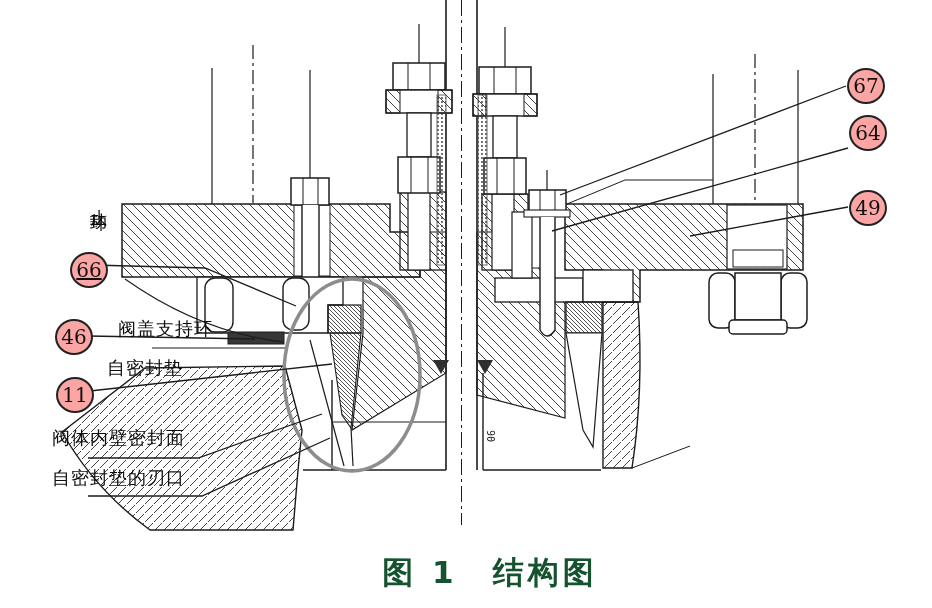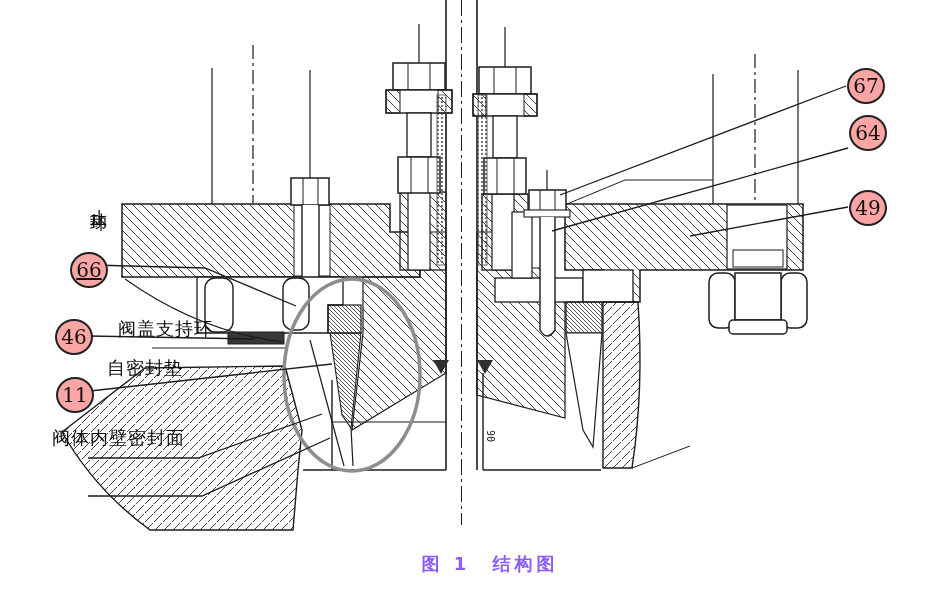--- a/index.html
+++ b/index.html
@@ -6,21 +6,21 @@
   #page{position:relative;width:932px;height:608px;background:#fff;overflow:hidden;
         font-family:"DejaVu Sans",sans-serif;color:#111;}
   #drawing{position:absolute;left:0;top:0;}
   .callout{position:absolute;width:34px;height:32px;border:2.5px solid #222;border-radius:50%;
            background:#fca5a5;display:flex;align-items:center;justify-content:center;
            font-family:"DejaVu Serif",serif;font-size:20px;color:#111;line-height:1;}
   .plabel{position:absolute;font-size:18px;letter-spacing:1px;color:#0d0d0d;white-space:nowrap;}
   .vlabel{position:absolute;writing-mode:vertical-rl;text-orientation:upright;
           font-size:17px;letter-spacing:3px;color:#0d0d0d;}
   .caption{position:absolute;left:300px;top:552px;width:380px;text-align:center;
-           font-size:18px;font-weight:bold;letter-spacing:4px;color:#8b5cf6;}
+           font-size:31px;font-weight:bold;letter-spacing:4px;color:#14532d;}
   .dim{position:absolute;left:496px;top:430px;font-size:10px;color:#222;
        transform:rotate(90deg);transform-origin:left top;
        font-family:"DejaVu Sans Mono",monospace;}
 </style>
 </head>
 <body>
 
 <div id="page">
 
   <svg id="drawing" width="932" height="608" viewBox="0 0 932 608">
@@ -194,20 +194,21 @@
 
   <div class="callout" style="left:70px;top:252px;text-decoration:underline;">66</div>
 
   <div class="plabel" style="left:94px;top:317px;margin-left:24px;">阀盖支持环</div>
   <div class="callout" style="left:55px;top:319px;">46</div>
 
   <div class="plabel" style="left:107px;top:356px;">自密封垫</div>
   <div class="callout" style="left:56px;top:377px;">11</div>
 
   <div class="plabel" style="left:52px;top:426px;text-align:center;">阀体内壁密封面</div>
+  <div class="plabel" style="left:52px;top:466px;">自密封垫的刃口</div>
 
   <div class="callout" style="left:847px;top:68px;">67</div>
   <div class="callout" style="left:849px;top:115px;">64</div>
   <div class="callout" style="left:849px;top:190px;">49</div>
 
   <div class="dim">90</div>
 
   <div class="caption">图 1　结构图</div>
 </div>
 

